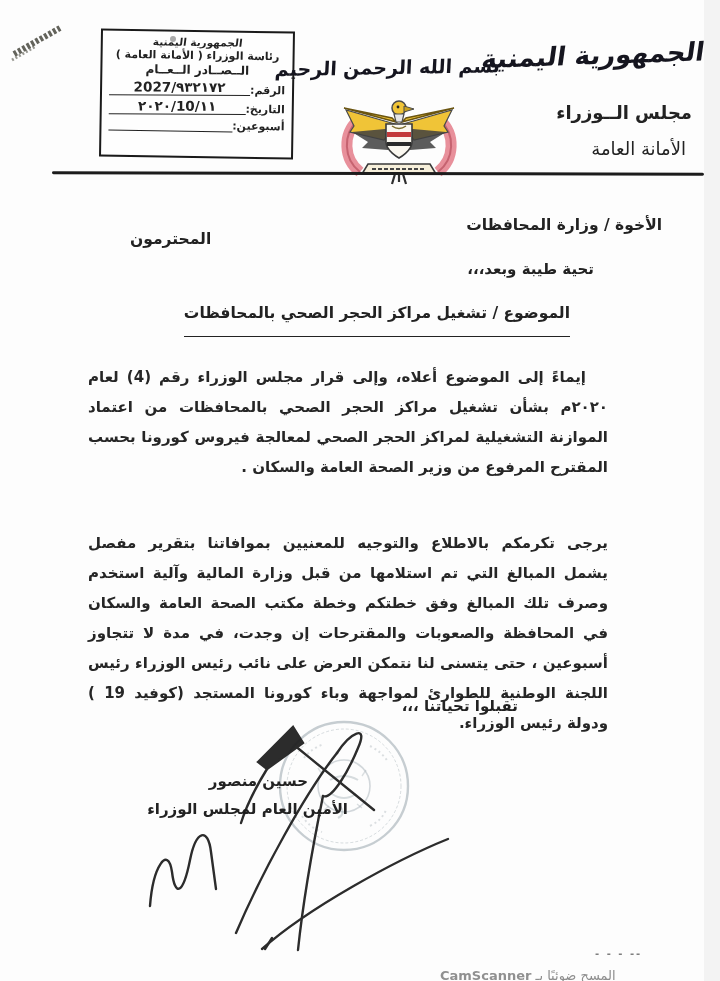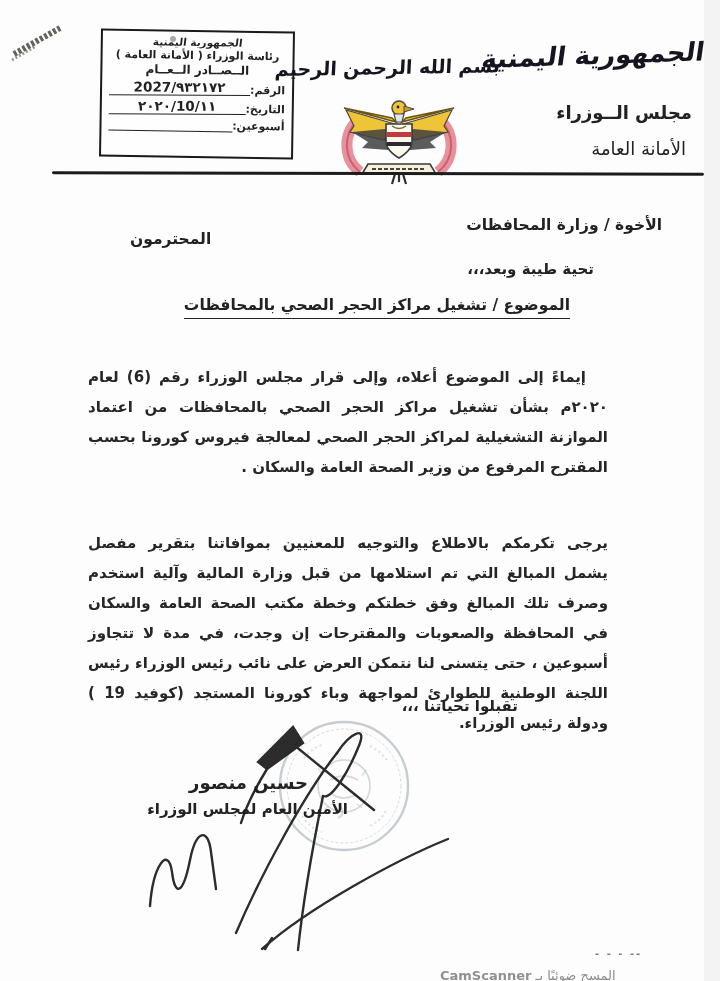--- a/index.html
+++ b/index.html
@@ -56,37 +56,37 @@
   }
   .hdr-council { right:28px; top:102px; width:185px; text-align:right; font-size:18px; font-weight:bold; letter-spacing:1px; }
   .hdr-secretariat { right:34px; top:138px; width:175px; text-align:right; font-size:18px; font-weight:normal; }
 
   .header-rule { left:52px; top:172px; width:652px; height:3.2px; background:#1c1c1c; border-radius:2px; transform:rotate(0.15deg); }
 
   .addressee { right:58px; top:216px; font-size:15.5px; font-weight:bold; }
   .honorific { left:130px; top:230px; font-size:15.5px; font-weight:bold; }
   .greeting { right:126px; top:260px; font-size:15px; font-weight:bold; }
   .subject {
-    right:150px; top:296px; font-size:15.5px; font-weight:bold;
-    border-bottom:1.8px solid #222; padding-bottom:4px;
+    right:150px; top:304px; font-size:15.5px; font-weight:bold;
+    border-bottom:1.8px solid #222; padding-bottom:14px;
   }
 
   .para {
     left:88px; width:520px;
     font-size:15px; font-weight:bold; color:#262626;
     direction:rtl; text-align:justify; line-height:30px;
   }
   .para1 { top:362px; text-indent:22px; }
   .para2 { top:492px;margin-top:36px; }
 
   .closing { right:202px; top:697px; font-size:15px; font-weight:bold; }
 
   .seal { left:274px; top:718px; opacity:0.85; }
 
-  .signer-name { right:412px; top:772px; font-size:18px; font-weight:bold; }
+  .signer-name { right:412px; top:772px; font-size:15px; font-weight:bold; }
   .signer-title { right:372px; top:800px; font-size:15px; font-weight:bold; }
 
   .signature-layer { left:0; top:0; width:720px; height:981px; pointer-events:none; }
 
   .top-artifact { left:8px; top:16px; }
   .top-dot { left:170px; top:36px; width:6px; height:6px; border-radius:50%; background:#2b2b2b; }
 
   .footer-marks { left:595px; top:948px; font-size:10px; color:#555; opacity:0.75; letter-spacing:2px; font-weight:bold; }
   .footer-scan {
     left:440px; top:968px; font-size:13px; color:#8d8d8d; direction:rtl; white-space:nowrap;
@@ -159,21 +159,21 @@
 <div class="abs hdr-council rtl nowrap">مجلس الــوزراء</div>
 <div class="abs hdr-secretariat rtl nowrap">الأمانة العامة</div>
 
 <div class="abs header-rule"></div>
 
 <div class="abs addressee rtl nowrap">الأخوة / وزارة المحافظات</div>
 <div class="abs honorific rtl nowrap">المحترمون</div>
 <div class="abs greeting rtl nowrap">تحية طيبة وبعد،،،</div>
 <div class="abs subject rtl nowrap">الموضوع / تشغيل مراكز الحجر الصحي بالمحافظات</div>
 
-<div class="abs para para1">إيماءً إلى الموضوع أعلاه، وإلى قرار مجلس الوزراء رقم (6) لعام ٢٠٢٠م بشأن تشغيل مراكز الحجر الصحي بالمحافظات من اعتماد الموازنة التشغيلية لمراكز الحجر الصحي لمعالجة فيروس كورونا بحسب المقترح المرفوع من وزير الصحة العامة والسكان .</div>
+<div class="abs para para1">إيماءً إلى الموضوع أعلاه، وإلى قرار مجلس الوزراء رقم (4) لعام ٢٠٢٠م بشأن تشغيل مراكز الحجر الصحي بالمحافظات من اعتماد الموازنة التشغيلية لمراكز الحجر الصحي لمعالجة فيروس كورونا بحسب المقترح المرفوع من وزير الصحة العامة والسكان .</div>
 <div class="abs para para2">يرجى تكرمكم بالاطلاع والتوجيه للمعنيين بموافاتنا بتقرير مفصل يشمل المبالغ التي تم استلامها من قبل وزارة المالية وآلية استخدم وصرف تلك المبالغ وفق خطتكم وخطة مكتب الصحة العامة والسكان في المحافظة والصعوبات والمقترحات إن وجدت، في مدة لا تتجاوز أسبوعين ، حتى يتسنى لنا نتمكن العرض على نائب رئيس الوزراء رئيس اللجنة الوطنية للطوارئ لمواجهة وباء كورونا المستجد (كوفيد 19 ) ودولة رئيس الوزراء.</div>
 
 <div class="abs closing rtl nowrap">تقبلوا تحياتنا ،،،</div>
 
 <svg class="abs seal" width="140" height="140" viewBox="0 0 140 140">
   <circle cx="70" cy="68" r="64" fill="none" stroke="#9aa6ad" stroke-width="2.4" opacity="0.65"></circle>
   <circle cx="70" cy="68" r="57" fill="none" stroke="#9aa6ad" stroke-width="1" opacity="0.45" stroke-dasharray="3,2"></circle>
   <circle cx="70" cy="68" r="26" fill="none" stroke="#9aa6ad" stroke-width="1.6" opacity="0.5"></circle>
   <path d="M30,40 q8,-10 20,-14 M96,28 q12,6 18,16 M28,98 q8,12 20,16 M96,108 q12,-6 16,-16" fill="none" stroke="#9aa6ad" stroke-width="2" opacity="0.4" stroke-dasharray="2,3"></path>
   <path d="M56,62 q14,-8 28,0 M58,76 q12,8 24,0" fill="none" stroke="#9aa6ad" stroke-width="2" opacity="0.45"></path>

